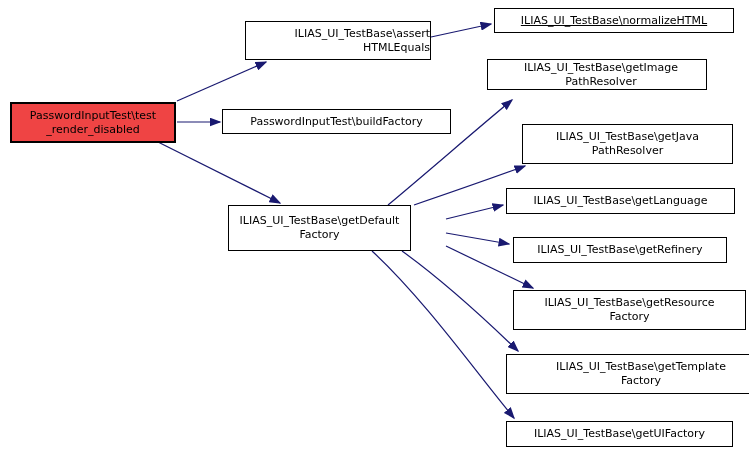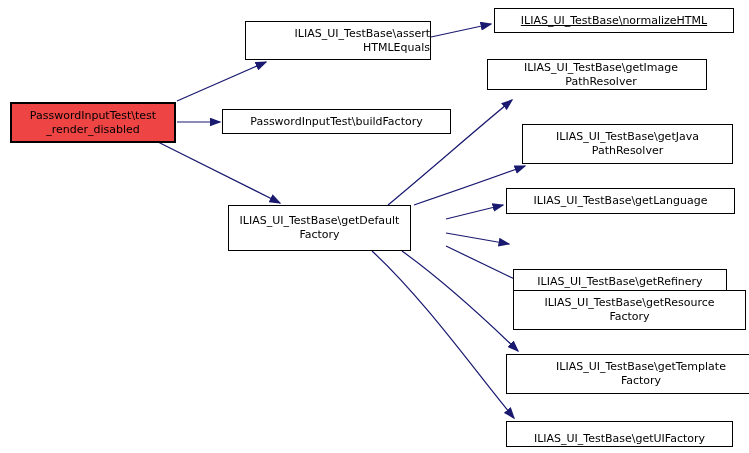--- a/index.html
+++ b/index.html
@@ -100,31 +100,31 @@
 
   <div class="node" style="left:522px; top:124px; width:211px; height:40px;">
     <span>ILIAS_UI_TestBase\getJava</span>
     <span>PathResolver</span>
   </div>
 
   <div class="node" style="left:506px; top:188px; width:229px; height:26px;text-align:center;">
     <span>ILIAS_UI_TestBase\getLanguage</span>
   </div>
 
-  <div class="node" style="left:513px; top:237px; width:214px; height:26px;margin-top:32px;">
+  <div class="node" style="left:513px; top:237px; width:214px; height:26px;">
     <span>ILIAS_UI_TestBase\getRefinery</span>
   </div>
 
   <div class="node" style="left:505px; top:290px; width:233px; height:40px;margin-left:8px;">
     <span>ILIAS_UI_TestBase\getResource</span>
     <span>Factory</span>
   </div>
 
   <div class="node" style="left:506px; top:354px; width:270px; height:40px;">
     <span>ILIAS_UI_TestBase\getTemplate</span>
     <span>Factory</span>
   </div>
 
-  <div class="node" style="left:506px; top:421px; width:227px; height:26px;justify-content:flex-end;">
+  <div class="node" style="left:506px; top:421px; width:227px; height:26px;">
     <span>ILIAS_UI_TestBase\getUIFactory</span>
   </div>
 
 </div>
 
 </body></html>

